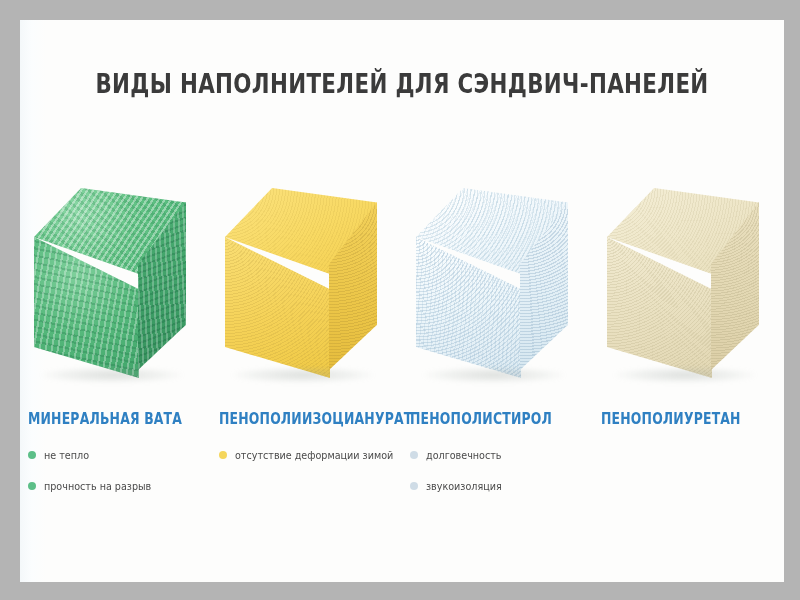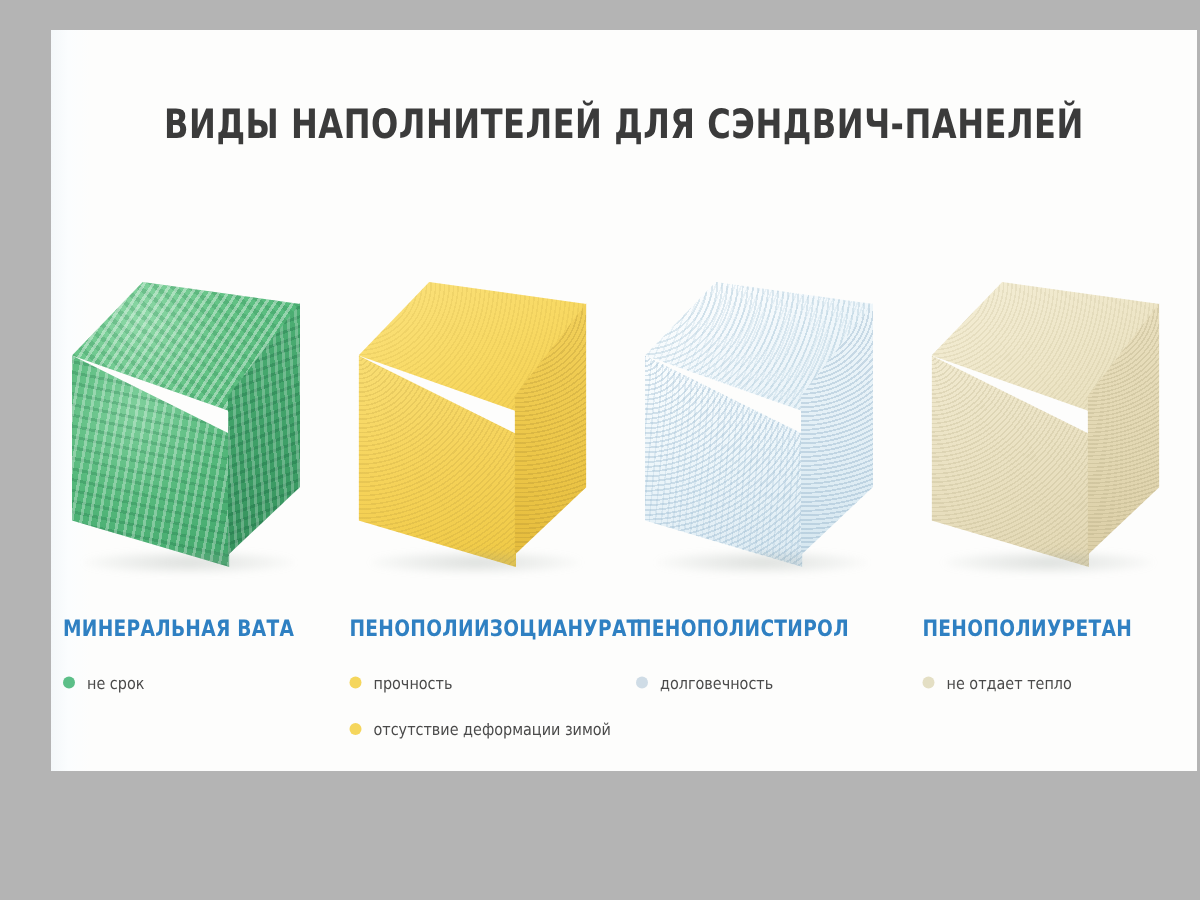--- a/index.html
+++ b/index.html
@@ -13,24 +13,24 @@
   }
 
   
   #frame {
     position: absolute;
     inset: 0;
     background: #b4b4b4;
   }
   #page {
     position: absolute;
-    left: 34px;
+    left: 20px;
     top: 20px;
     width: 764px;
-    height: 494px;
+    height: 562px;
     background: #fdfdfc;
     overflow: hidden;
   }
   
   #page::before {
     content: "";
     position: absolute;
     left: 0; top: 0; bottom: 0; width: 26px;
     background: linear-gradient(90deg,#f4f8fa 0%, #fbfdfe 45%, #fdfdfc 100%);
     pointer-events: none;
@@ -220,40 +220,40 @@
             <div class="face face-top"></div>
             <div class="face face-left"></div>
             <div class="face face-right"></div>
           </div>
           <div class="shadow"></div>
         </div>
         <div class="col-heading">МИНЕРАЛЬНАЯ ВАТА</div>
         <ul class="features">
           <li class="feature">
             <span class="dot d-green"></span>
-            <span class="feature-text">не срок</span>
+            <span class="feature-text">не тепло</span>
+          </li>
+          <li class="feature">
+            <span class="dot d-green"></span>
+            <span class="feature-text">прочность на разрыв</span>
           </li>
         </ul>
       </div>
 
       <div class="col">
         <div class="block-wrap">
           <div class="cube m-pir">
             <div class="face face-top"></div>
             <div class="face face-left"></div>
             <div class="face face-right"></div>
           </div>
           <div class="shadow"></div>
         </div>
         <div class="col-heading">ПЕНОПОЛИИЗОЦИАНУРАТ</div>
         <ul class="features">
-          <li class="feature">
-            <span class="dot d-yellow"></span>
-            <span class="feature-text">прочность</span>
-          </li>
           <li class="feature">
             <span class="dot d-yellow"></span>
             <span class="feature-text">отсутствие деформации зимой</span>
           </li>
         </ul>
       </div>
 
       <div class="col">
         <div class="block-wrap">
           <div class="cube m-eps">
@@ -262,36 +262,36 @@
             <div class="face face-right"></div>
           </div>
           <div class="shadow"></div>
         </div>
         <div class="col-heading">ПЕНОПОЛИСТИРОЛ</div>
         <ul class="features">
           <li class="feature">
             <span class="dot d-blue"></span>
             <span class="feature-text">долговечность</span>
           </li>
+          <li class="feature">
+            <span class="dot d-blue"></span>
+            <span class="feature-text">звукоизоляция</span>
+          </li>
         </ul>
       </div>
 
       <div class="col">
         <div class="block-wrap">
           <div class="cube m-pur">
             <div class="face face-top"></div>
             <div class="face face-left"></div>
             <div class="face face-right"></div>
           </div>
           <div class="shadow"></div>
         </div>
         <div class="col-heading">ПЕНОПОЛИУРЕТАН</div>
         <ul class="features">
-          <li class="feature">
-            <span class="dot d-beige"></span>
-            <span class="feature-text">не отдает тепло</span>
-          </li>
         </ul>
       </div>
 
     </div>
   </div>
 </div>
 
 </body></html>

